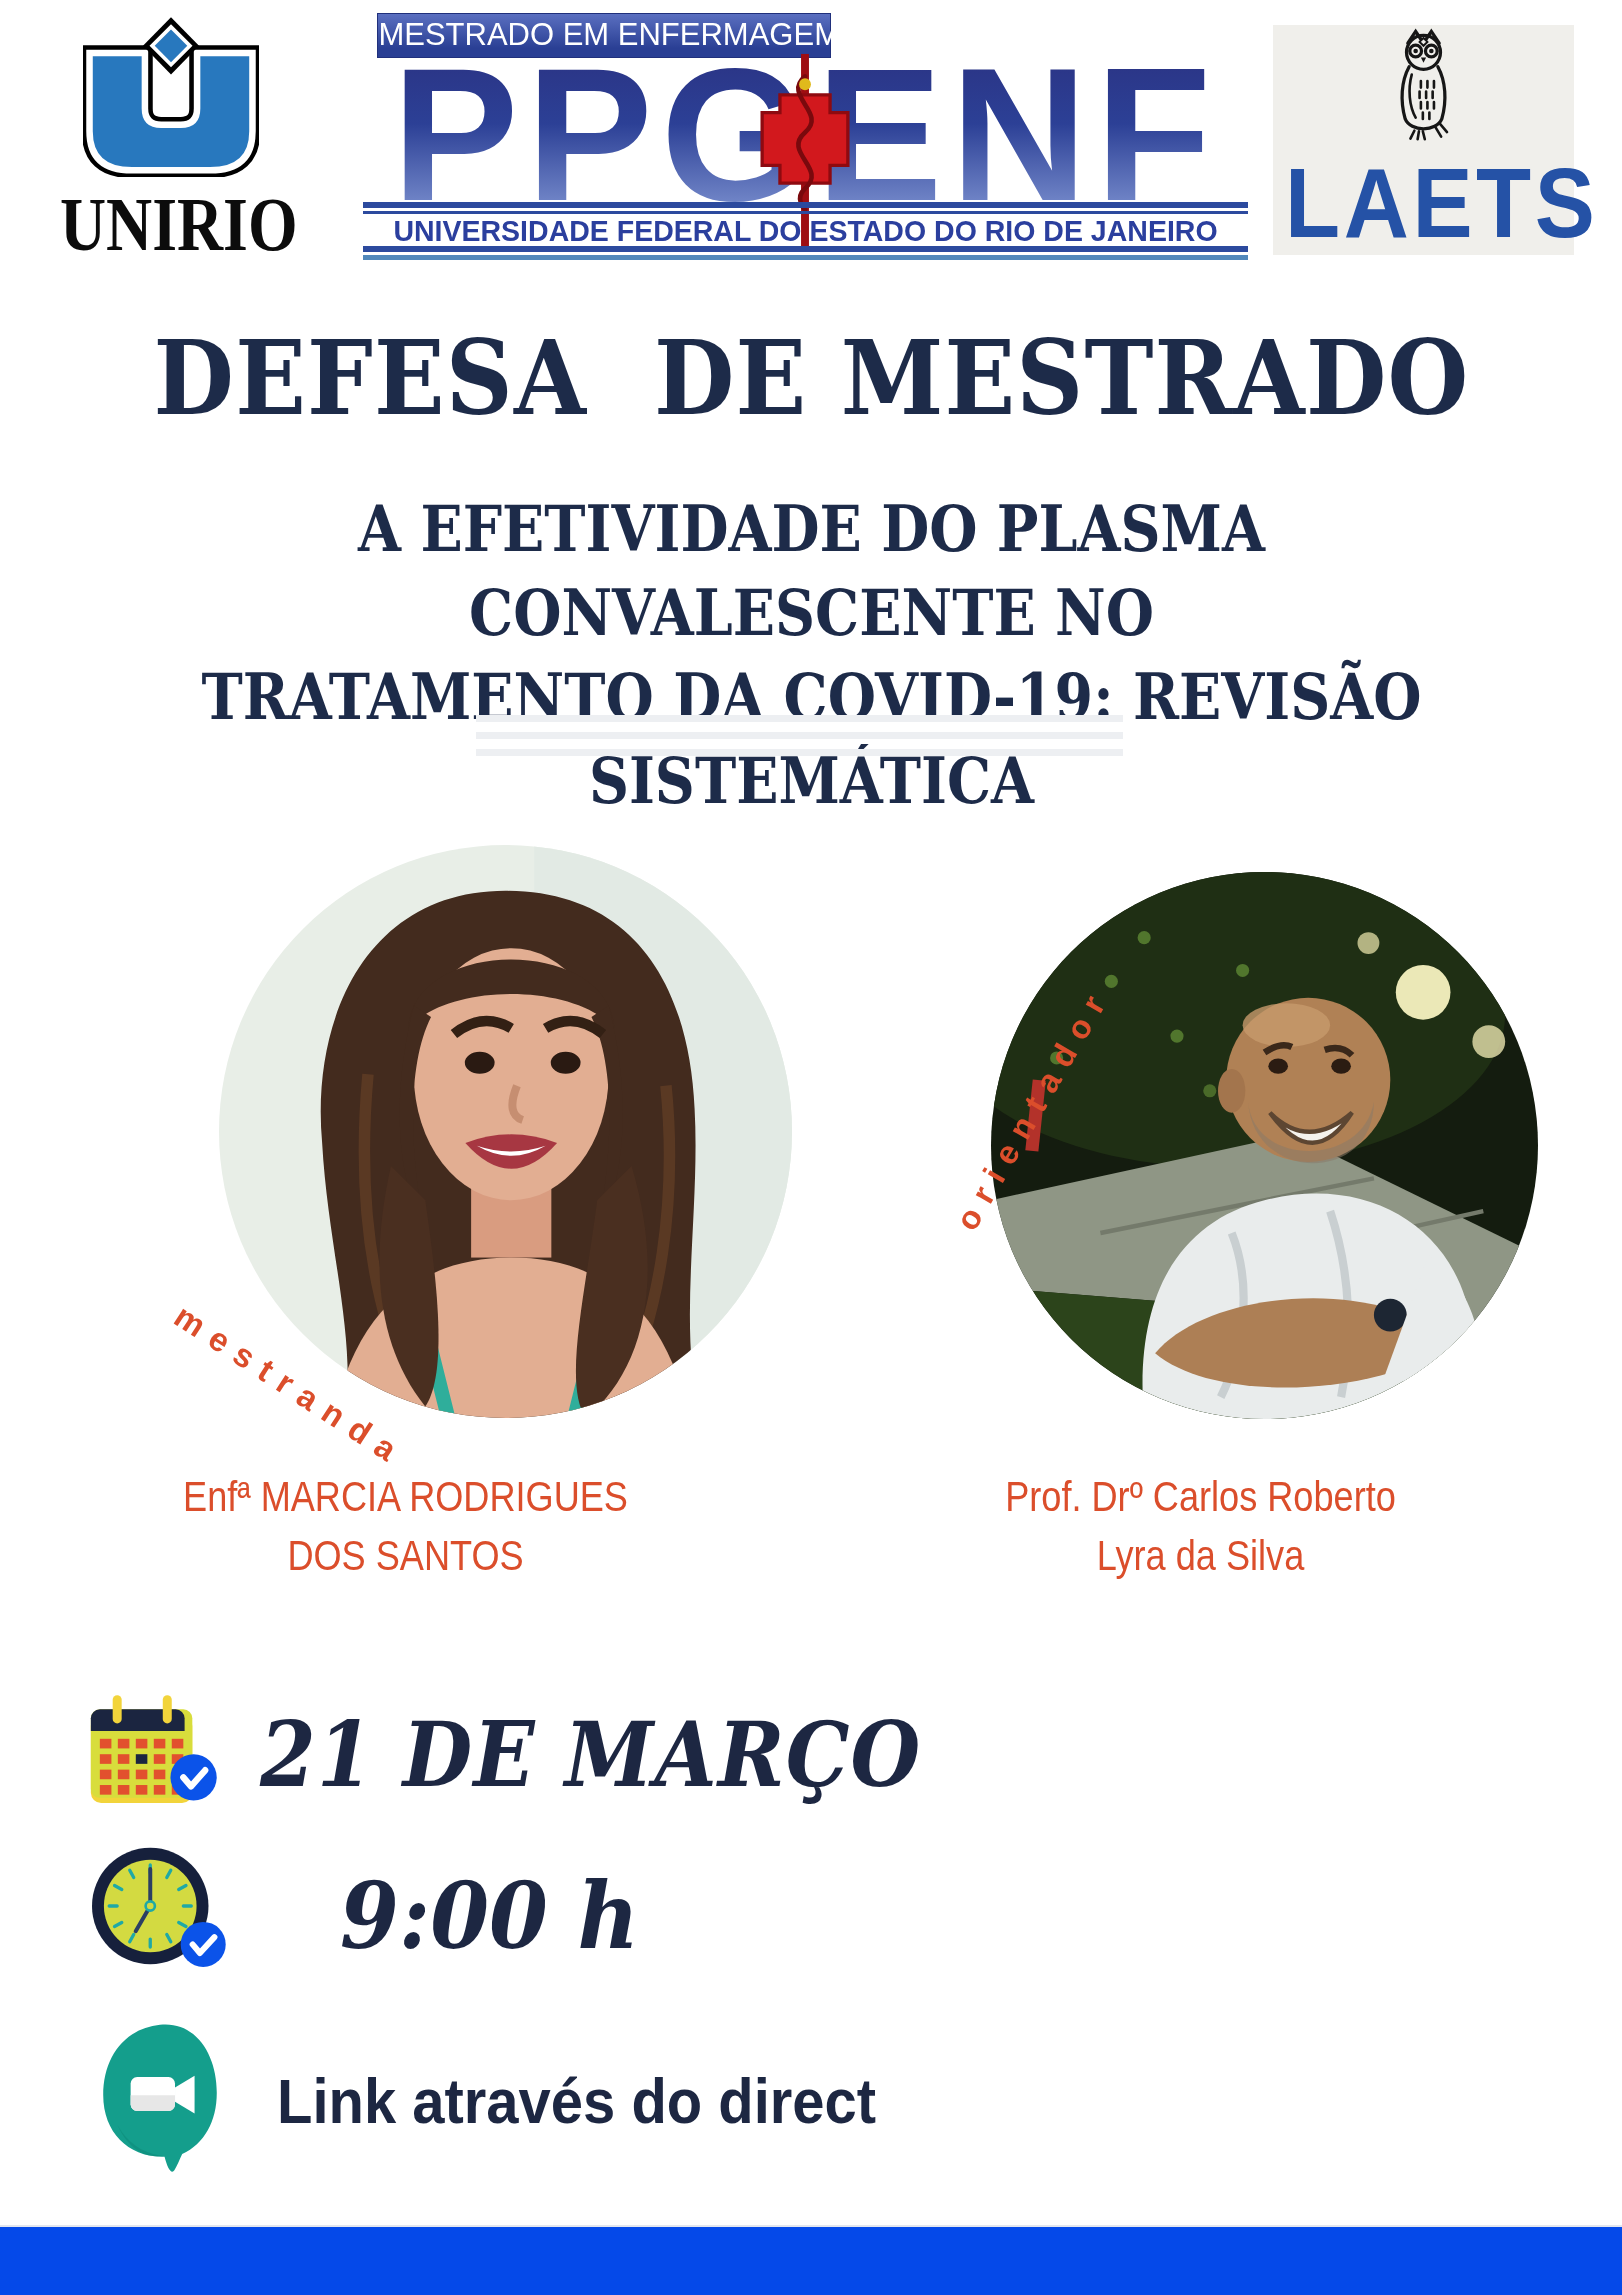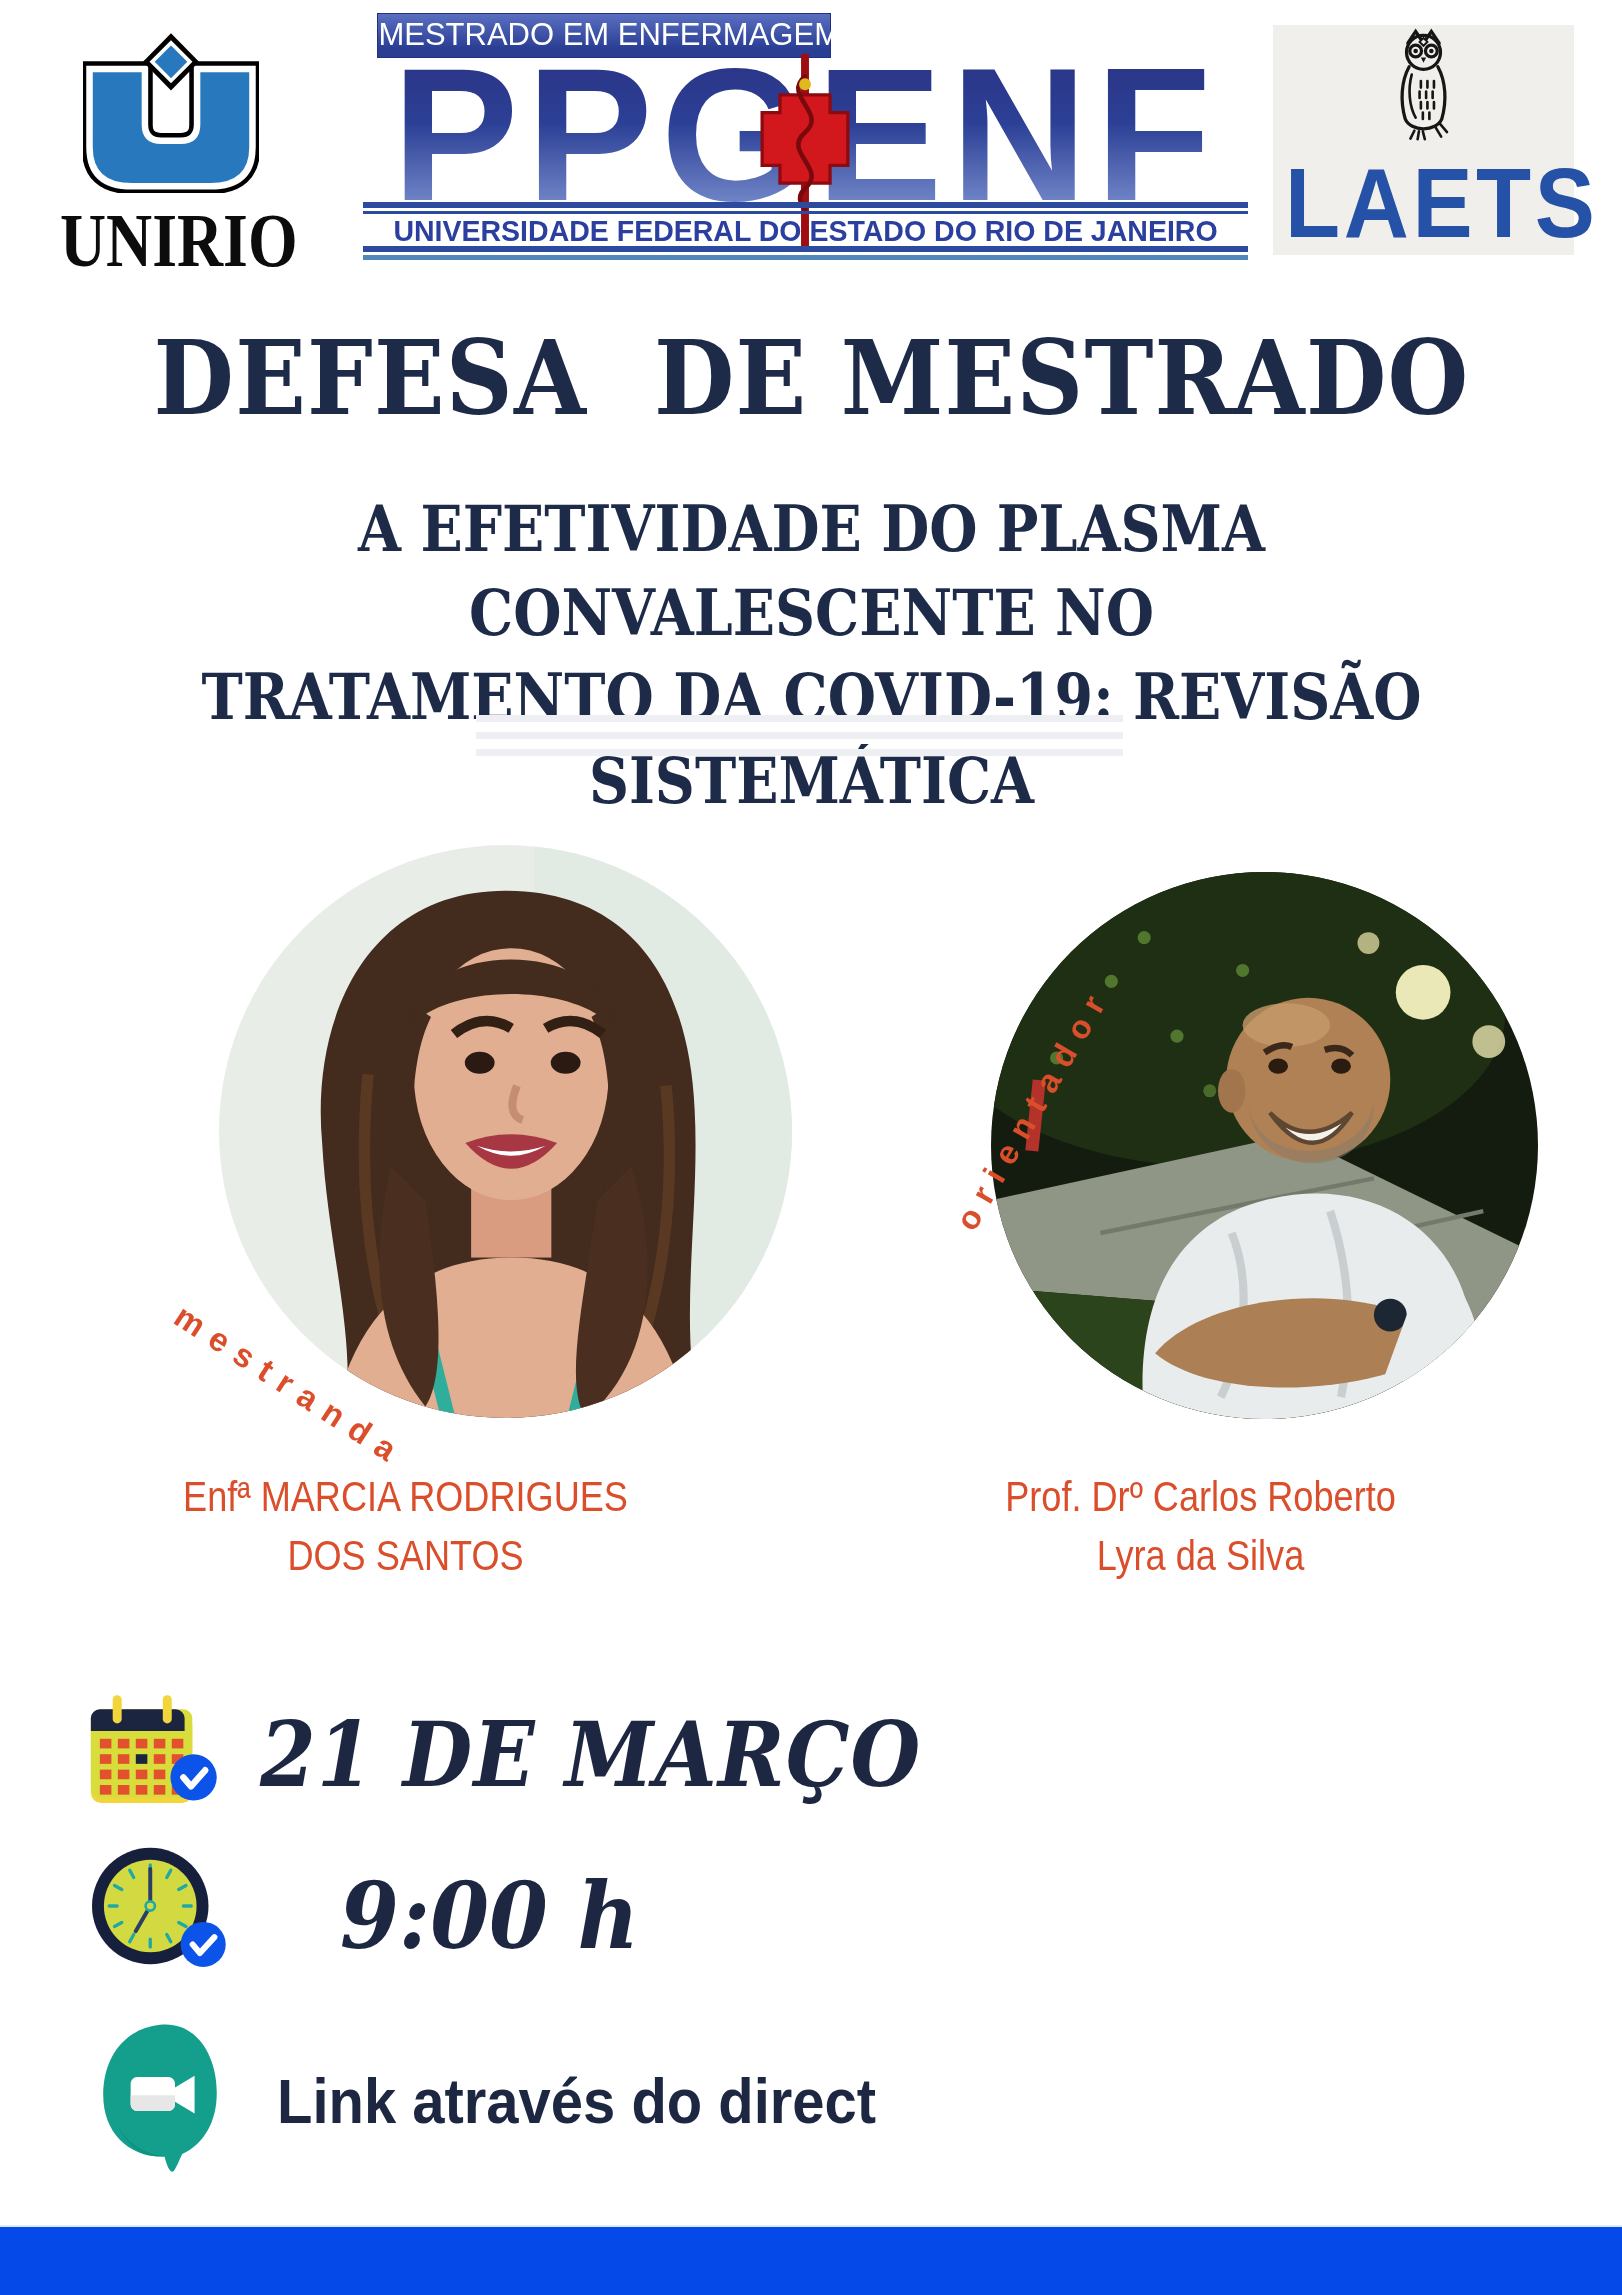--- a/index.html
+++ b/index.html
@@ -1,20 +1,20 @@
 <!DOCTYPE html>
 <html style="font-size:10.5px"><head>
 <meta charset="utf-8">
 <style>
   html,body{margin:0;padding:0;background:#fff;}
   .page{position:relative;width:1623px;height:2295px;background:#ffffff;overflow:hidden;
         font-family:"Liberation Sans",sans-serif;}
 
   
-  .unirio{position:absolute;left:39px;top:26px;width:262px;height:255px;}
+  .unirio{position:absolute;left:39px;top:10px;width:262px;height:255px;}
   .unirio svg{position:absolute;left:44px;top:7.2px;width:176px;height:160px;}
   .unirio-word{position:absolute;left:0;top:171px;width:262px;text-align:center;
     font-family:"Liberation Serif",serif;font-weight:bold;font-size:76px;color:#0c0c0c;
     transform:scaleX(0.84);transform-origin:50% 50%;letter-spacing:0px;white-space:nowrap;}
 
   .ppgenf{position:absolute;left:363px;top:11.8px;width:885px;height:252px;}
   .pp-banner{position:absolute;left:14.4px;top:1.3px;width:452px;height:43px;
     background:linear-gradient(180deg,#5a6fc0 0%,#2a3f94 80%);border:1.3px solid #20307c;
     color:#ffffff;font-weight:normal;font-size:31px;line-height:41px;text-align:right;
     transform-origin:0 0;letter-spacing:0px;white-space:nowrap;}

